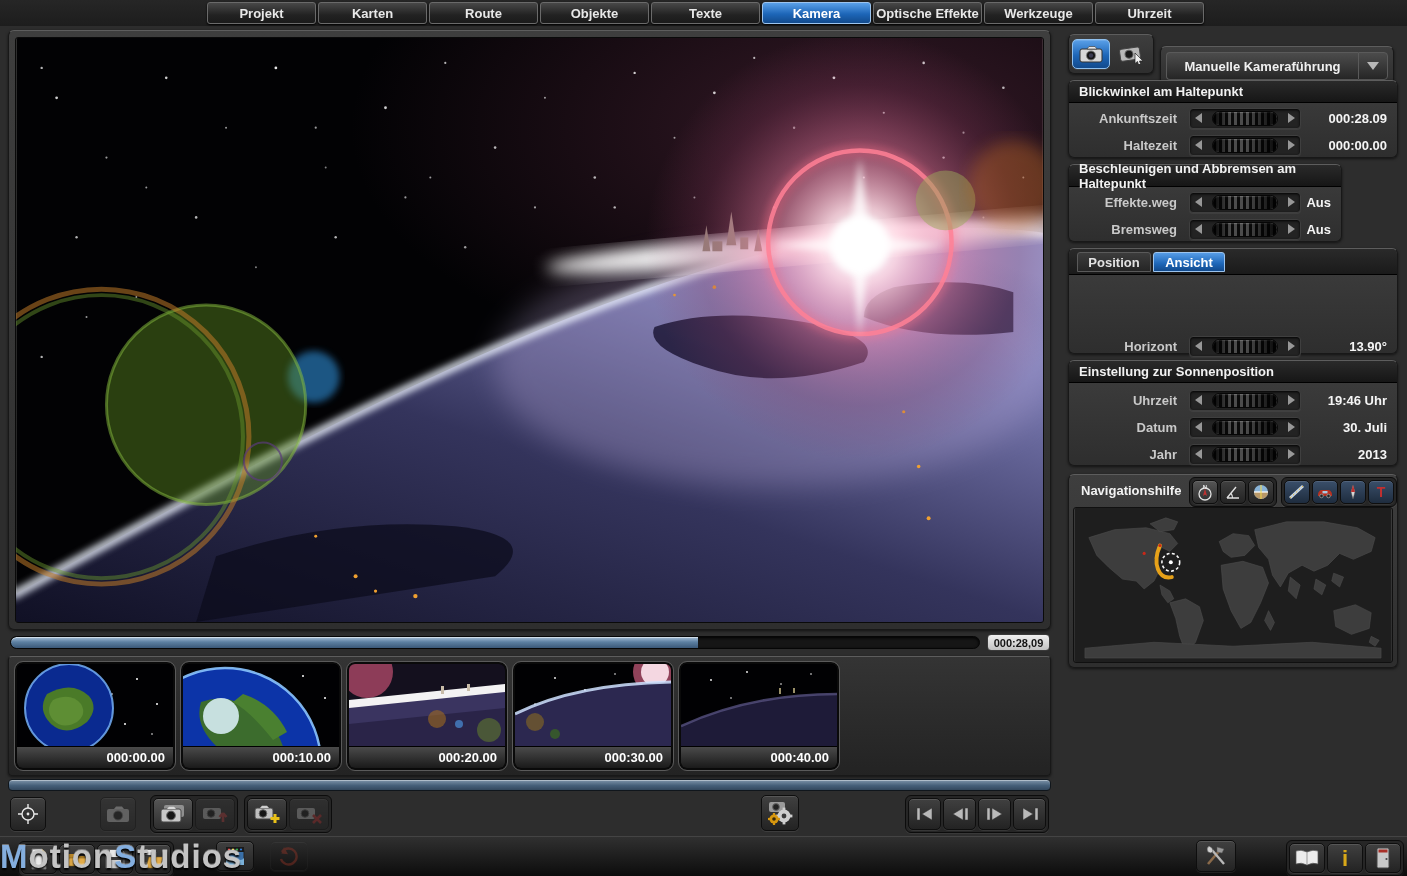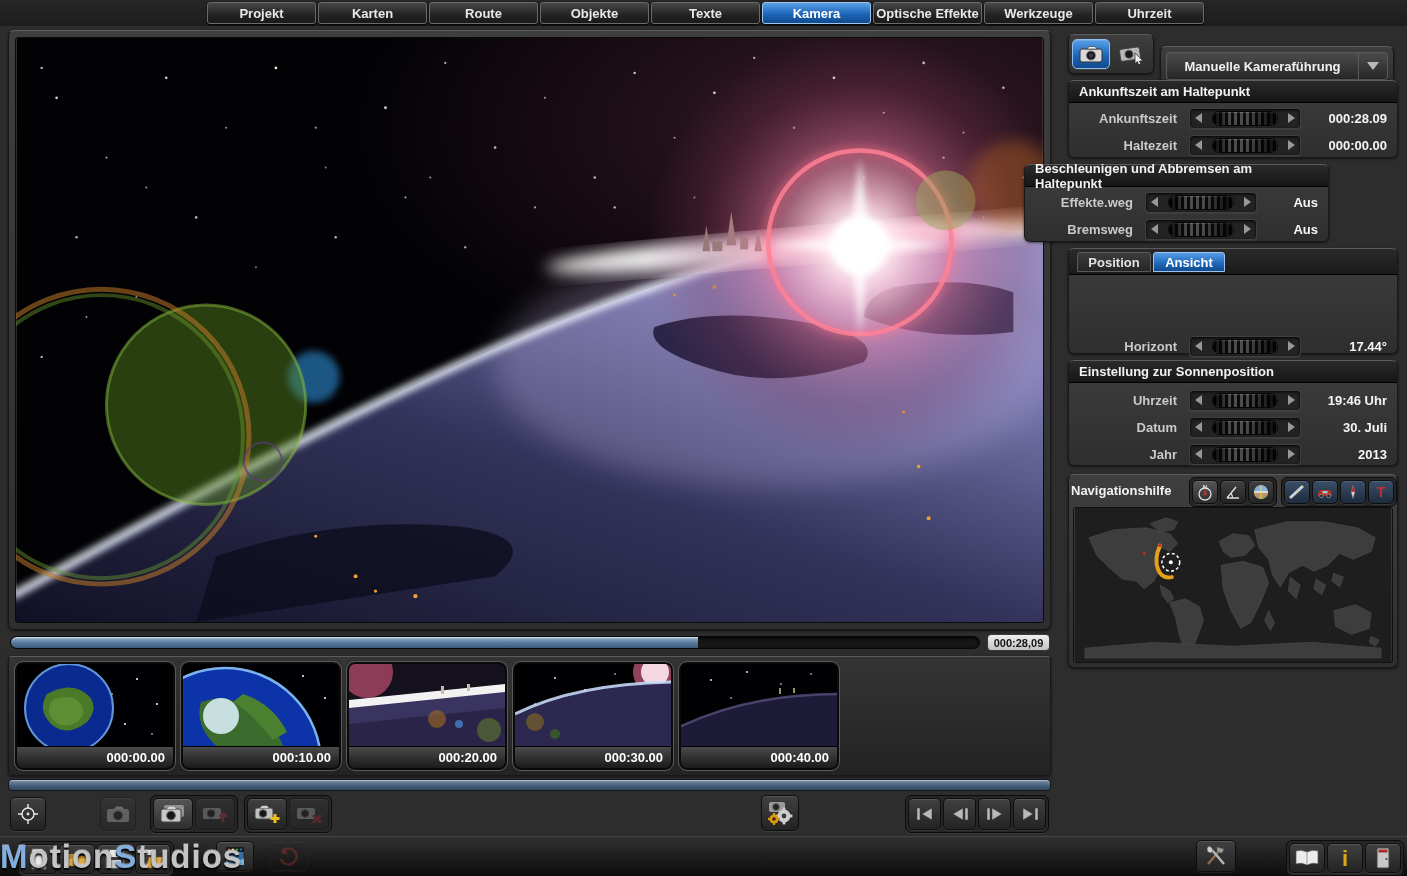--- a/index.html
+++ b/index.html
@@ -448,42 +448,42 @@
     <div style="flex:1;height:28px;border:1px solid #5a5a5a;border-right:none;border-radius:4px 0 0 4px;
          background:linear-gradient(#4c4c4c,#262626);display:flex;align-items:center;justify-content:center;
          color:#f0f0f0;font-size:13px;font-weight:bold;">Manuelle Kameraführung</div>
     <div style="width:30px;height:28px;border:1px solid #5a5a5a;border-radius:0 4px 4px 0;
          background:linear-gradient(#4c4c4c,#262626);display:flex;align-items:center;justify-content:center;">
       <div style="width:0;height:0;border-left:6px solid transparent;border-right:6px solid transparent;border-top:8px solid #b8b8b8;"></div>
     </div>
   </div>
 
   <div class="panel" style="left:1068px;top:80px;width:330px;height:78px;">
-    <div class="sec-header">Ankunftszeit am Haltepunkt</div>
+    <div class="sec-header">Blickwinkel am Haltepunkt</div>
     <div class="row" style="top:24px;">
       <div class="row-label">Ankunftszeit</div>
       <div class="spin">
           <div class="arr-l"></div>
           <div class="dial"></div>
           <div class="arr-r"></div>
         </div>
       <div class="row-value">000:28.09</div>
     </div>
     <div class="row" style="top:51px;">
       <div class="row-label">Haltezeit</div>
       <div class="spin">
           <div class="arr-l"></div>
           <div class="dial"></div>
           <div class="arr-r"></div>
         </div>
       <div class="row-value">000:00.00</div>
     </div>
   </div>
 
-  <div class="panel" style="left:1024px;top:164px;width:305px;height:78px;">
+  <div class="panel" style="left:1068px;top:164px;width:274px;height:78px;">
     <div class="sec-header">Beschleunigen und Abbremsen am Haltepunkt</div>
     <div class="row" style="top:24px;">
       <div class="row-label">Effekte.weg</div>
       <div class="spin">
           <div class="arr-l"></div>
           <div class="dial"></div>
           <div class="arr-r"></div>
         </div>
       <div class="row-value">Aus</div>
     </div>
@@ -503,21 +503,21 @@
       <div class="vtab" style="left:8px;width:74px;">Position</div>
       <div class="vtab active" style="left:84px;width:72px;">Ansicht</div>
     </div>
     <div class="row" style="top:84px;">
       <div class="row-label">Horizont</div>
       <div class="spin">
           <div class="arr-l"></div>
           <div class="dial"></div>
           <div class="arr-r"></div>
         </div>
-      <div class="row-value">17.44°</div>
+      <div class="row-value">13.90°</div>
     </div>
   </div>
 
   <div class="panel" style="left:1068px;top:360px;width:330px;height:106px;">
     <div class="sec-header">Einstellung zur Sonnenposition</div>
     <div class="row" style="top:26px;">
       <div class="row-label">Uhrzeit</div>
       <div class="spin">
           <div class="arr-l"></div>
           <div class="dial"></div>
@@ -539,21 +539,21 @@
       <div class="spin">
           <div class="arr-l"></div>
           <div class="dial"></div>
           <div class="arr-r"></div>
         </div>
       <div class="row-value">2013</div>
     </div>
   </div>
 
   <div class="panel" style="left:1068px;top:474px;width:330px;height:194px;">
-    <div style="position:relative;height:30px;display:flex;align-items:center;padding:0 2px;text-align:right;">
+    <div style="position:relative;height:30px;display:flex;align-items:center;padding:0 12px;text-align:right;">
       <div style="color:#f2f2f2;font-size:13px;font-weight:bold;">Navigationshilfe</div>
       <div class="grp" style="left:120px;top:2px;">
         <div class="ibtn" style="width:26px;height:24px;background:linear-gradient(#565656,#2c2c2c);">
           <svg width="18" height="18" viewBox="0 0 18 18">
               <circle cx="9" cy="11" r="6" fill="none" stroke="#e0e0e0" stroke-width="1.3"></circle>
           <text x="9" y="6" font-size="6" font-weight="bold" fill="#e8e8e8" text-anchor="middle">N</text>
           <path d="M9 5.5 L11 13 L9 11.4 L7 13 Z" fill="#c03030"></path>
             </svg>
         </div>
         <div class="ibtn" style="width:26px;height:24px;">

